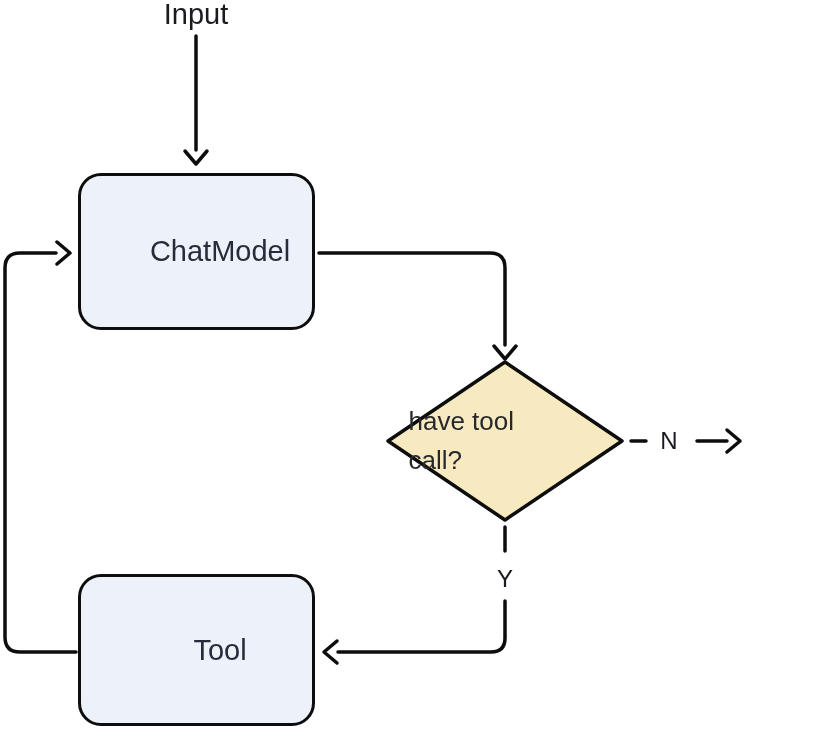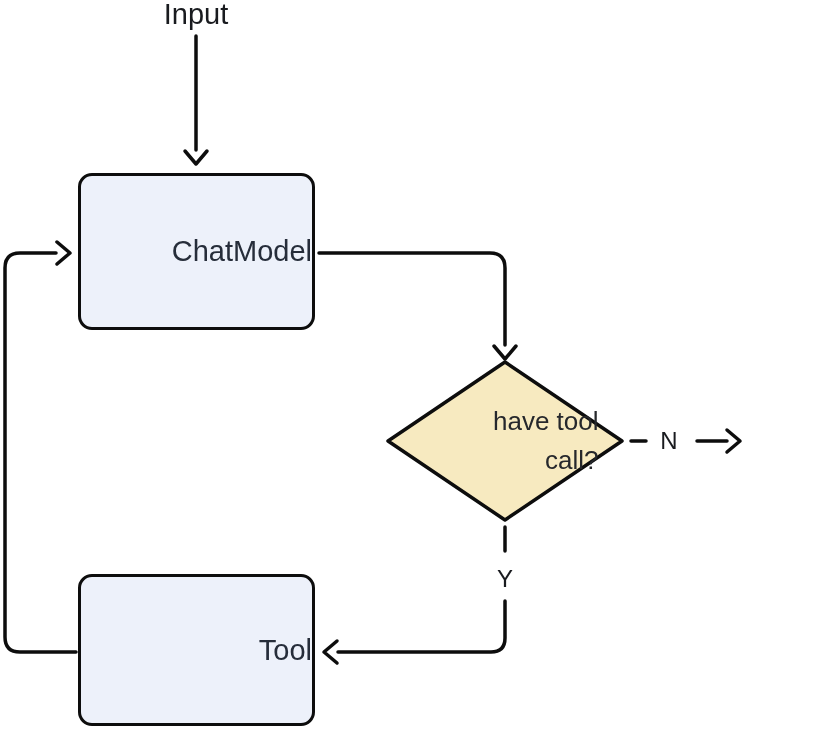--- a/index.html
+++ b/index.html
@@ -18,24 +18,24 @@
     stroke-linejoin:round;
   }
   svg.edges polygon.diamond {
     fill:var(--decision-fill,#f7eac0);
     stroke:var(--line,#0d0d0d);
     stroke-width:3.5;
     stroke-linejoin:round;
   }
   .node {
     position:absolute;
-    display:flex; align-items:center; justify-content:flex-end;
+    display:flex; align-items:center; justify-content:center;
     background:var(--process-fill,#edf1fa);
     border:3.5px solid var(--line,#0d0d0d);
-    border-radius:14px;
+    border-radius:23px;
     color:var(--node-text,#262d3a);
     font-size:29px;
     padding-left:47px;
   }
   .node-chatmodel { left:78px; top:173px; width:237px; height:157px; }
   .node-tool     { left:78px; top:574px; width:237px; height:152px; }
   .floating-label {
     position:absolute;
     color:var(--label-text,#191b1f);
     font-size:29px; line-height:34px;
@@ -46,24 +46,24 @@
   .edge-label {
     position:absolute;
     color:var(--label-text,#191b1f);
     font-size:24px; line-height:34px;
     transform:translateX(-50%);
     white-space:nowrap;
   }
   .n-label { left:669px; top:424px; }
   .y-label { left:505px; top:562px; }
   .decision-label {
-    position:absolute; left:531px; top:441px;
+    position:absolute; left:476px; top:441px;
     width:135px;
     transform:translate(-50%,-50%);
-    text-align:right;
+    text-align:left;
     color:var(--decision-text,#26282c);
     font-size:26px; line-height:1.5;
   }
 </style>
 </head>
 <body>
 
 <div class="canvas">
 
   <svg class="edges" width="840" height="736" viewBox="0 0 840 736">

